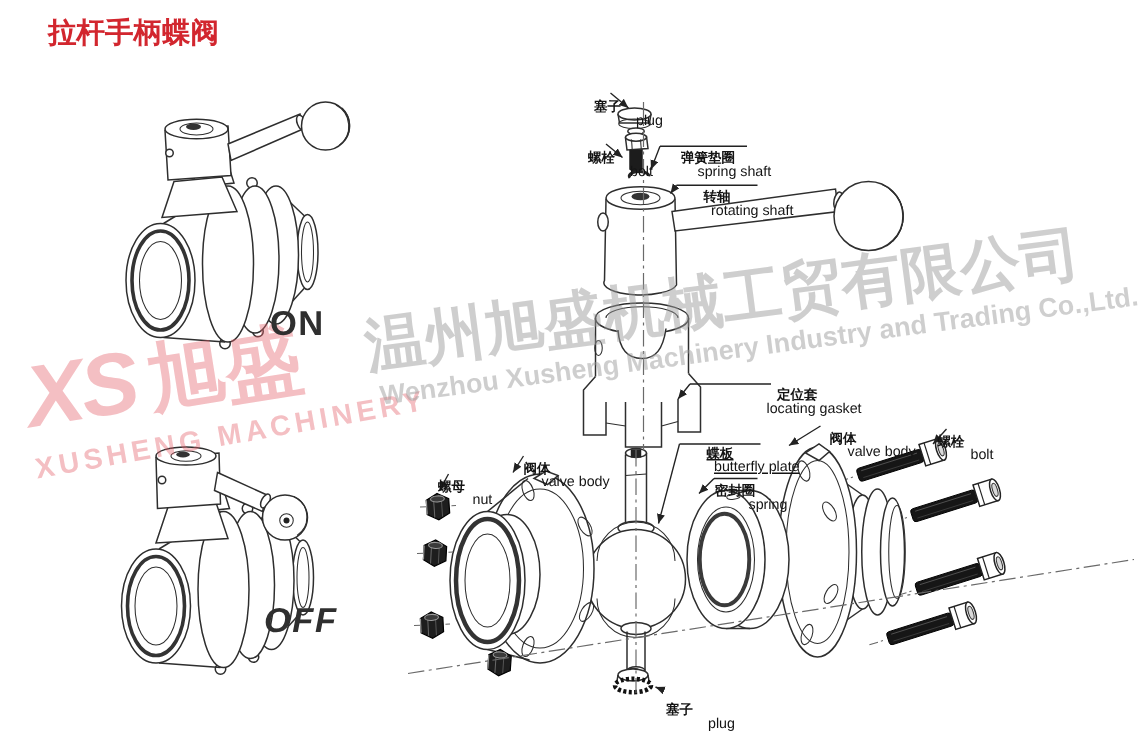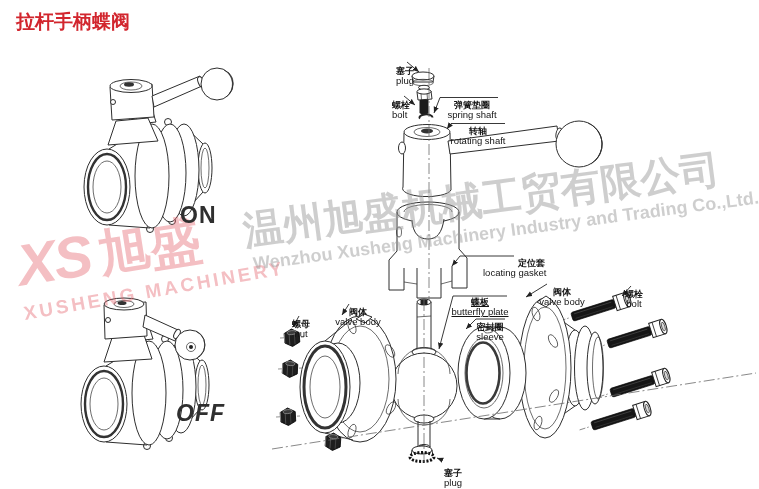--- a/index.html
+++ b/index.html
@@ -9,31 +9,31 @@
   }
   svg { position:absolute; left:0; top:0; }
   .ln  { fill:none; stroke:#2e2e2e; stroke-width:1; }
   .fw  { fill:#ffffff; stroke:#2e2e2e; stroke-width:1; }
   .thin{ fill:none; stroke:#2e2e2e; stroke-width:0.7; }
   .cline { fill:none; stroke:#6a6a6a; stroke-width:0.8; stroke-dasharray:11 3 2 3; }
   .leader { fill:none; stroke:#222; stroke-width:0.9; }
 
   .title { position:absolute; left:16px; top:9px; display:flex; gap:15px;
            color:#d2262e; white-space:nowrap; }
-  .title .zh { font-size:19px; font-weight:700; }
+  .title .zh { font-size:19px; font-weight:700;margin-left:16px; }
   .title .en { font-size:19px; font-weight:600; }
 
   .state { position:absolute; font-size:23px; font-weight:700; color:#2f2f2f;
            letter-spacing:1px; }
 
   .plabel { position:absolute; text-align:center; color:#141414; line-height:1.12;
             white-space:nowrap; }
   .plabel.left { text-align:left; }
   .plabel .zh { display:block; font-size:9px; font-weight:700;margin-top:24px; }
-  .plabel .en { display:block; font-size:9.5px; }
+  .plabel .en { display:block; font-size:9.5px;margin-left:28px; }
 
   .wm { position:absolute; pointer-events:none; white-space:nowrap; }
   .wm-logo { left:18px; top:232px; color:#e4606a; opacity:0.40;
              transform:rotate(-9deg); transform-origin:0 50%; }
   .wm-logo .xs { font-size:58px; font-weight:900; font-style:italic; letter-spacing:-2px; }
   .wm-logo .xz { font-size:52px; font-weight:900; margin-left:8px; }
   .wm-logo-sub { left:24px; top:303px; color:#e4606a; opacity:0.40; font-size:19px;
                  letter-spacing:3px; font-weight:600; transform:rotate(-10deg);
                  transform-origin:0 50%; }
   .wm-co-zh { left:240px; top:204px; color:#9b9b9b; opacity:0.48; font-size:40px;
@@ -323,21 +323,21 @@
   <div class="plabel" style="left:287px; top:295px; width:28px;">
     <span class="zh">螺母</span>
     <span class="en">nut</span>
   </div>
   <div class="plabel" style="left:448px; top:273px; width:64px;text-decoration:underline;">
     <span class="zh">蝶板</span>
     <span class="en">butterfly plate</span>
   </div>
   <div class="plabel" style="left:471px; top:298px; width:38px;">
     <span class="zh">密封圈</span>
-    <span class="en">sleeve</span>
+    <span class="en">spring</span>
   </div>
   <div class="plabel" style="left:537px; top:263px; width:50px;">
     <span class="zh">阀体</span>
     <span class="en">valve body</span>
   </div>
   <div class="plabel" style="left:619px; top:265px; width:30px;">
     <span class="zh">螺栓</span>
     <span class="en">bolt</span>
   </div>
   <div class="plabel left" style="left:444px; top:444px;">

